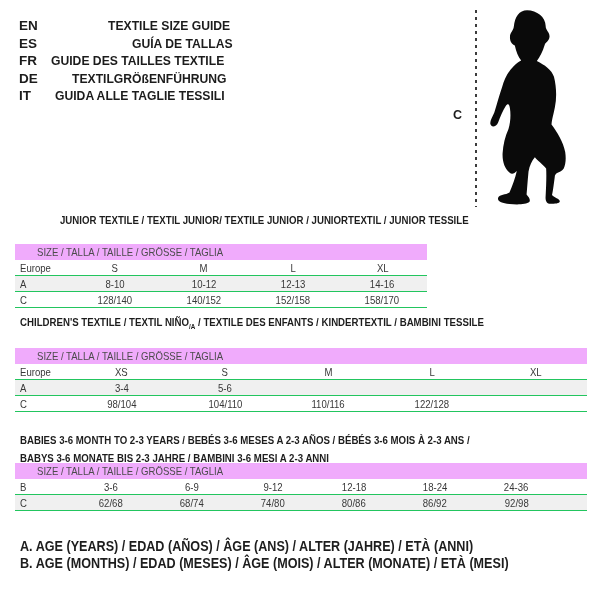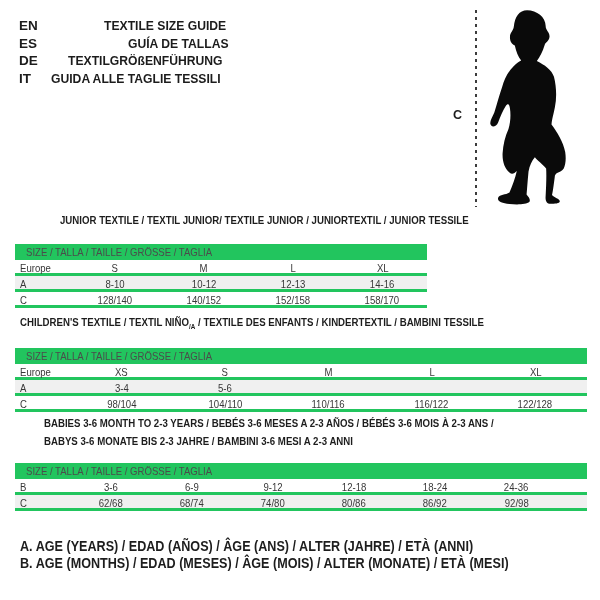--- a/index.html
+++ b/index.html
@@ -30,26 +30,26 @@
 
   
   .sec-title { position:absolute; left:20px; font-size:11.5px; font-weight:bold; color:#1d1d1d; line-height:13px; }
   .sub-a { font-size:7.5px; position:relative; top:2.5px; }
 
   
   .tbl { position:absolute; left:15px; }
   .w-junior { width:412px; }
   .w-full  { width:572px; }
   .bar {
-    height:16px; line-height:16px; background:#22c55e; color:#4b4b4b;
-    font-size:11px; padding-left:11px; box-sizing:border-box;
+    height:16px; line-height:16px; background:#f0abfc; color:#4b4b4b;
+    font-size:11px; padding-left:22px; box-sizing:border-box;
   }
   .trow {
     display:grid; height:16px; line-height:16px; font-size:11px; color:#383838;
-    border-bottom:3px solid #22c55e; box-sizing:border-box;
+    border-bottom:1px solid #22c55e; box-sizing:border-box;
   }
   .cols4 { grid-template-columns:55px repeat(4,1fr); }
   .cols5 { grid-template-columns:55px repeat(5,1fr); }
   .cols6 { grid-template-columns:55px repeat(6,1fr) 30px; }
   .shaded { background:#f0f0f0; }
   .cell { text-align:center; overflow:visible; }
   .cell.first { text-align:left; padding-left:5px; }
 
   
   .notes { position:absolute; left:20px; top:537px; }
@@ -61,20 +61,24 @@
 <div id="canvas">
 
   <div class="lang-list">
     <div class="lang-row">
       <span class="lang-code">EN</span>
       <span class="sx90">TEXTILE SIZE GUIDE</span>
     </div>
     <div class="lang-row">
       <span class="lang-code">ES</span>
       <span class="sx90">GUÍA DE TALLAS</span>
+    </div>
+    <div class="lang-row">
+      <span class="lang-code">FR</span>
+      <span class="sx90">GUIDE DES TAILLES TEXTILE</span>
     </div>
     <div class="lang-row">
       <span class="lang-code">DE</span>
       <span class="sx90">TEXTILGRÖßENFÜHRUNG</span>
     </div>
     <div class="lang-row">
       <span class="lang-code">IT</span>
       <span class="sx90">GUIDA ALLE TAGLIE TESSILI</span>
     </div>
   </div>
@@ -172,26 +176,25 @@
     <div class="trow cols5 shaded">
       <div class="cell first"><span class="sx87l">A</span></div>
       <div class="cell"><span class="sx87c">3-4</span></div>
       <div class="cell"><span class="sx87c">5-6</span></div>
     </div>
     <div class="trow cols5">
       <div class="cell first"><span class="sx87l">C</span></div>
       <div class="cell"><span class="sx87c">98/104</span></div>
       <div class="cell"><span class="sx87c">104/110</span></div>
       <div class="cell"><span class="sx87c">110/116</span></div>
-      <div class="cell"><span class="sx87c">116/122</span></div>
       <div class="cell"><span class="sx87c">122/128</span></div>
     </div>
   </div>
 
-  <div class="sec-title" style="top:415px; line-height:17.5px;margin-left:24px;">
+  <div class="sec-title" style="top:432px; line-height:17.5px;">
     <div><span class="sx84">BABIES 3-6 MONTH TO 2-3 YEARS / BEBÉS 3-6 MESES A 2-3 AÑOS / BÉBÉS 3-6 MOIS À 2-3 ANS /</span></div>
     <div><span class="sx84">BABYS 3-6 MONATE BIS 2-3 JAHRE / BAMBINI 3-6 MESI A 2-3 ANNI</span></div>
   </div>
   <div class="tbl w-full" style="top:463px;">
     <div class="bar">
       <span class="sx87l">SIZE / TALLA / TAILLE / GRÖSSE / TAGLIA</span>
     </div>
     <div class="trow cols6">
       <div class="cell first"><span class="sx87l">B</span></div>
       <div class="cell"><span class="sx87c">3-6</span></div>

